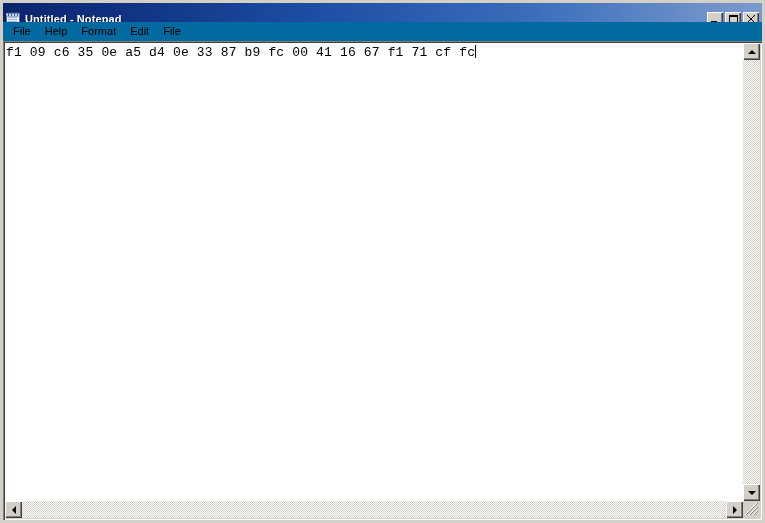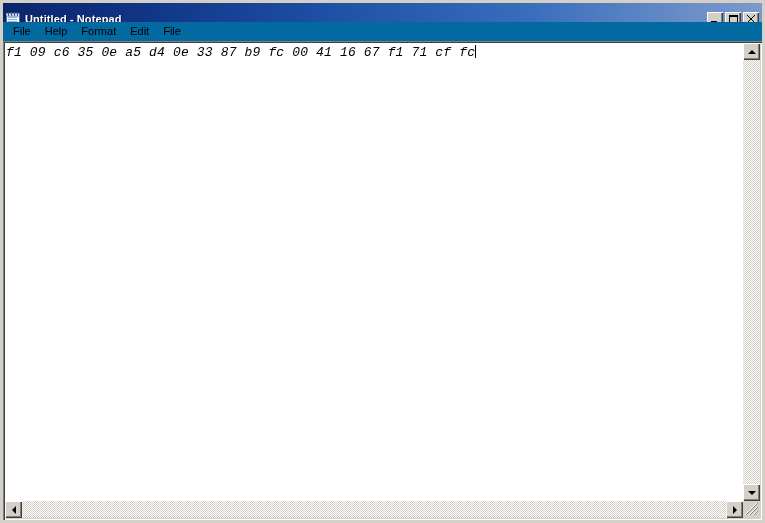--- a/index.html
+++ b/index.html
@@ -116,21 +116,20 @@
   }
 
   
   .client {
     position: absolute;
     left: 0;
     top: 38px;
     right: 0;
     bottom: 0;
     background: #d946ef;
-    font-style: italic;
   }
   .edit-frame {
     position: absolute;
     left: 0;
     top: 0;
     right: 0;
     bottom: 0;
     background: #ffffff;
     box-shadow:
       inset 1px 1px 0 #808080,

